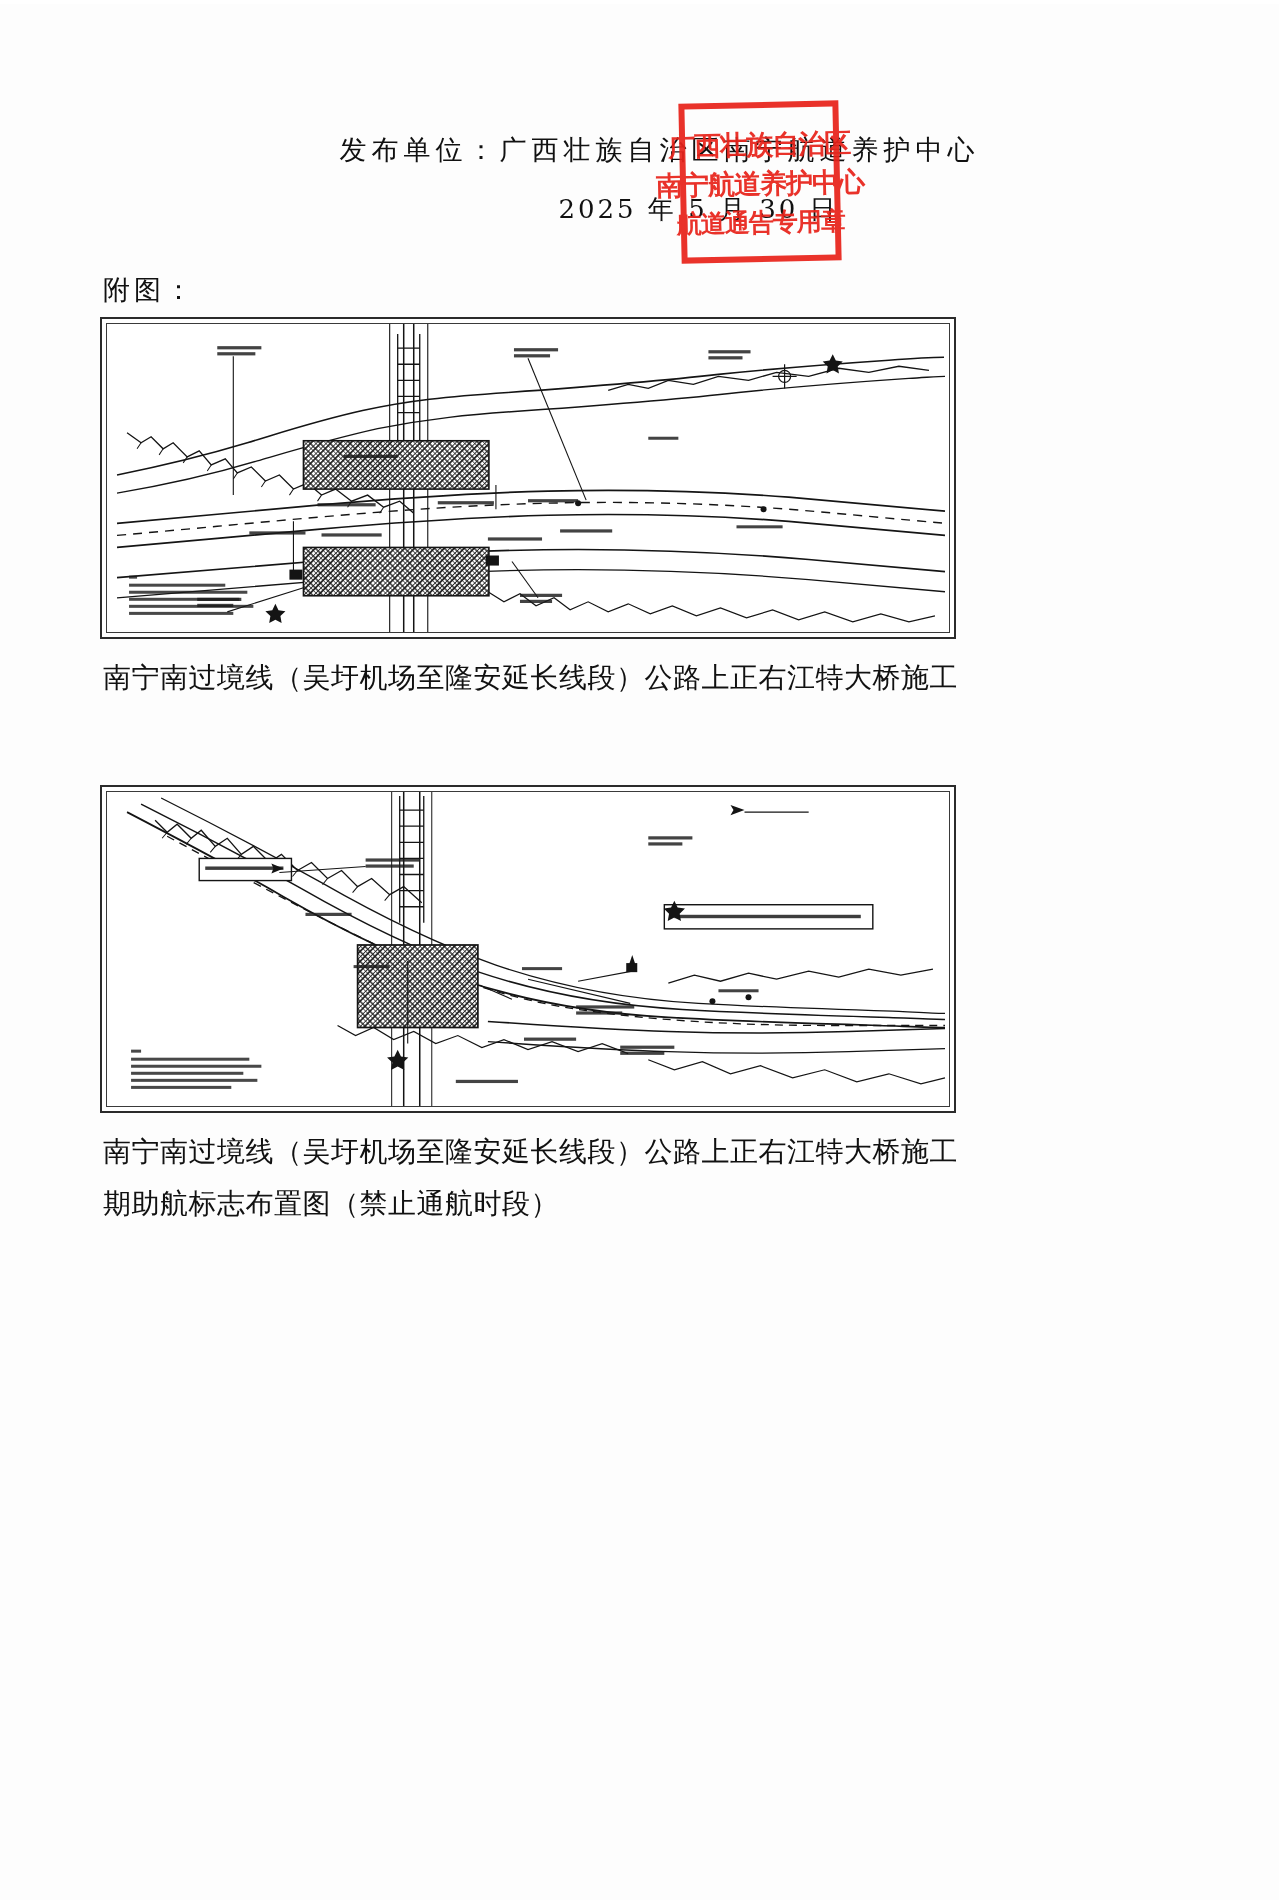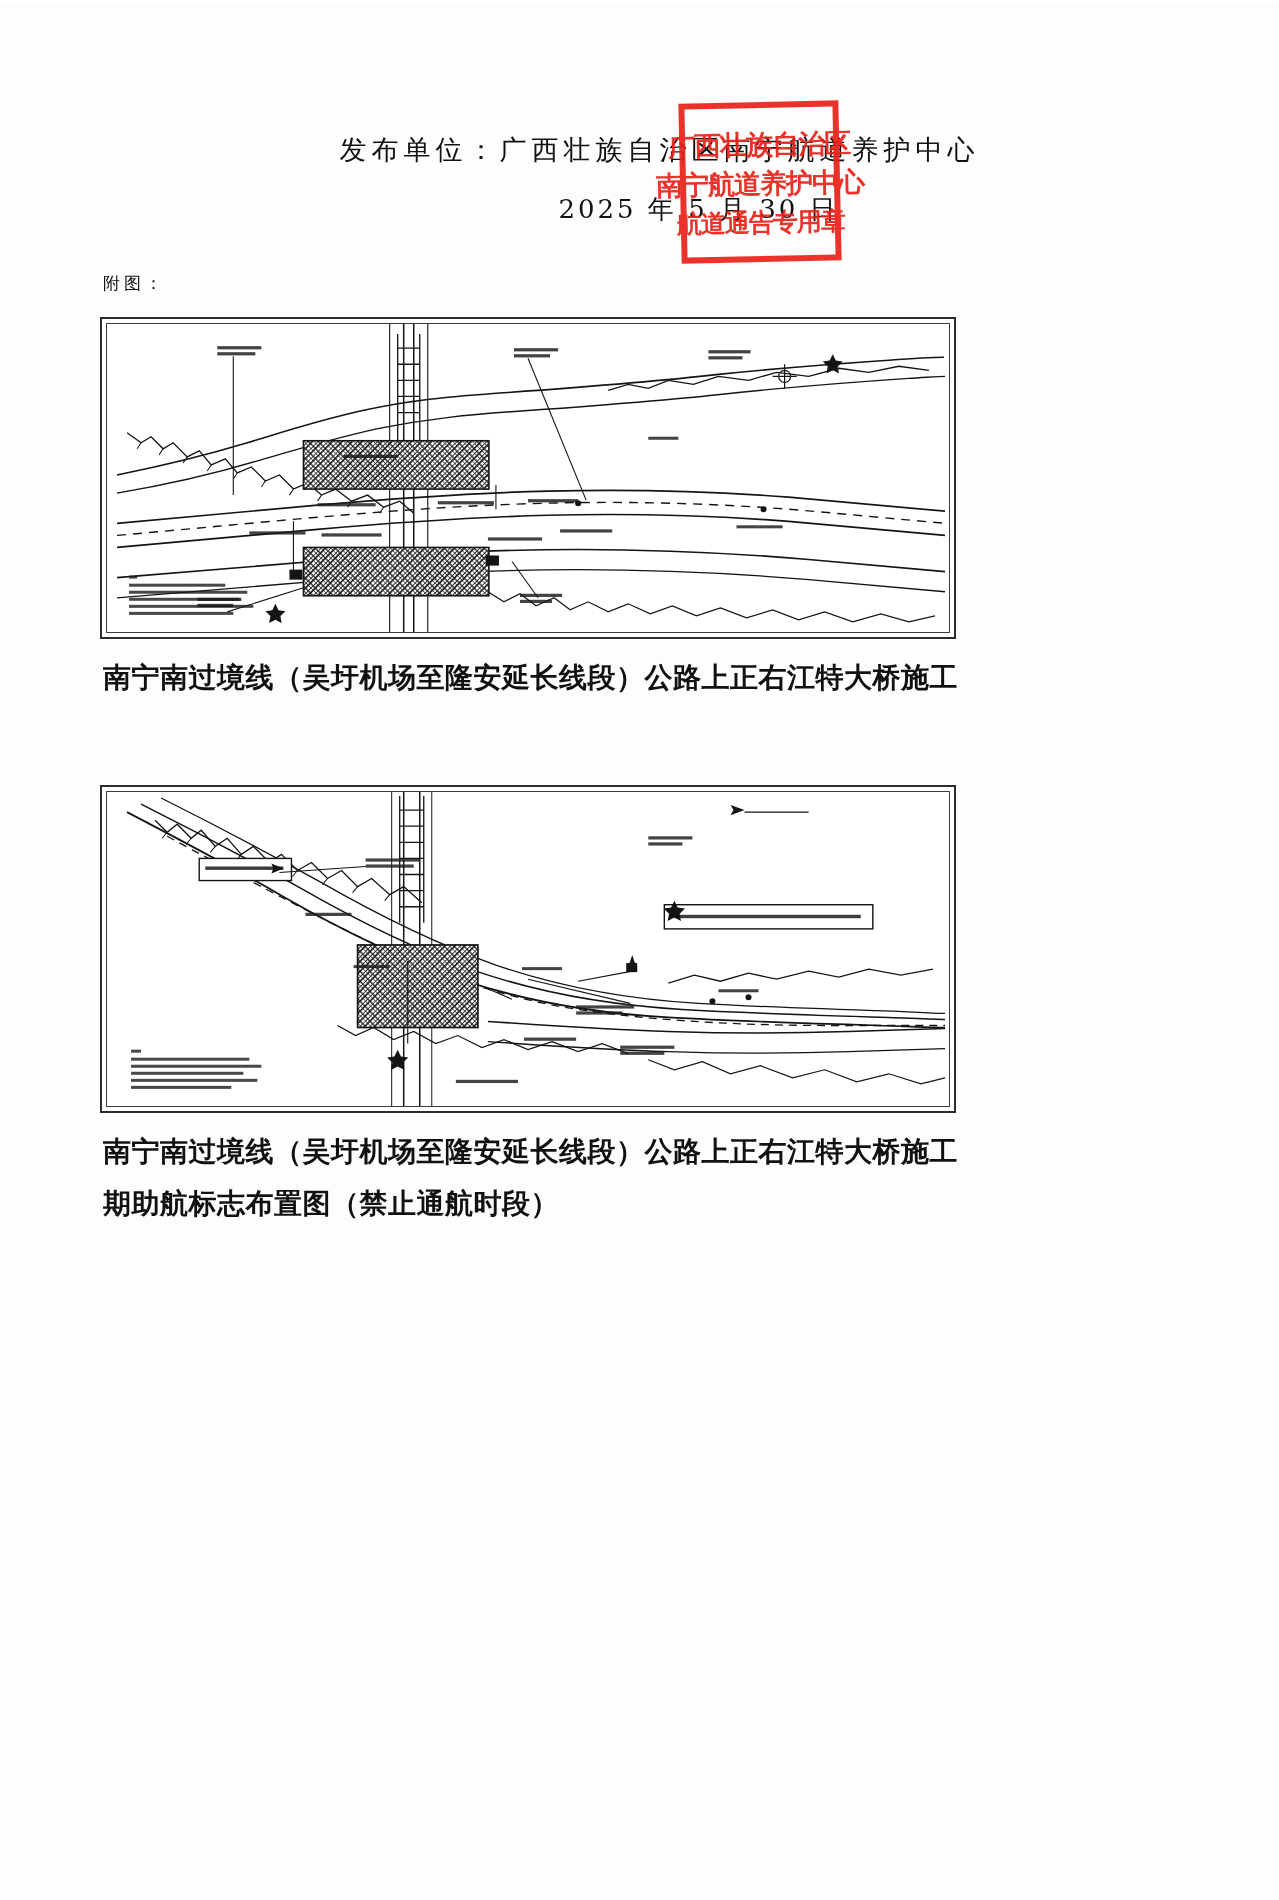--- a/index.html
+++ b/index.html
@@ -70,21 +70,21 @@
   }
   .stamp-l1 { font-size: 27px; letter-spacing: -1px; margin-top: 2px; }
   .stamp-l2 { font-size: 27px; letter-spacing: -1px; margin-top: 9px; }
   .stamp-l3 { font-size: 25px; letter-spacing: -1px; margin-top: 11px; }
 
   
   .attach-label {
     position: absolute;
     left: 103px;
     top: 268px;
-    font-size: 17px;
+    font-size: 27px;
     letter-spacing: 4px;
     color: #111;
   }
 
   
   .figure {
     position: absolute;
     left: 100px;
     width: 856px;
     border: 2px solid #2b2b2b;
@@ -111,21 +111,21 @@
     position: absolute;
     left: 103px;
     width: 880px;
     font-size: 28px;
     line-height: 52px;
     letter-spacing: 0.5px;
     color: #111;
   }
   #caption-1 { top: 648px; }
   #caption-2 { top: 1122px; }
-  .caption-line { display: block; white-space: nowrap; font-weight: bold; }
+  .caption-line { display: block; white-space: nowrap; }
 </style>
 </head>
 <body>
 
 <div class="page">
 
   <div class="header-block">
     <div class="issuer-line">发布单位：广西壮族自治区南宁航道养护中心</div>
     <div class="date-line">2025 年 5 月 30 日</div>
   </div>

